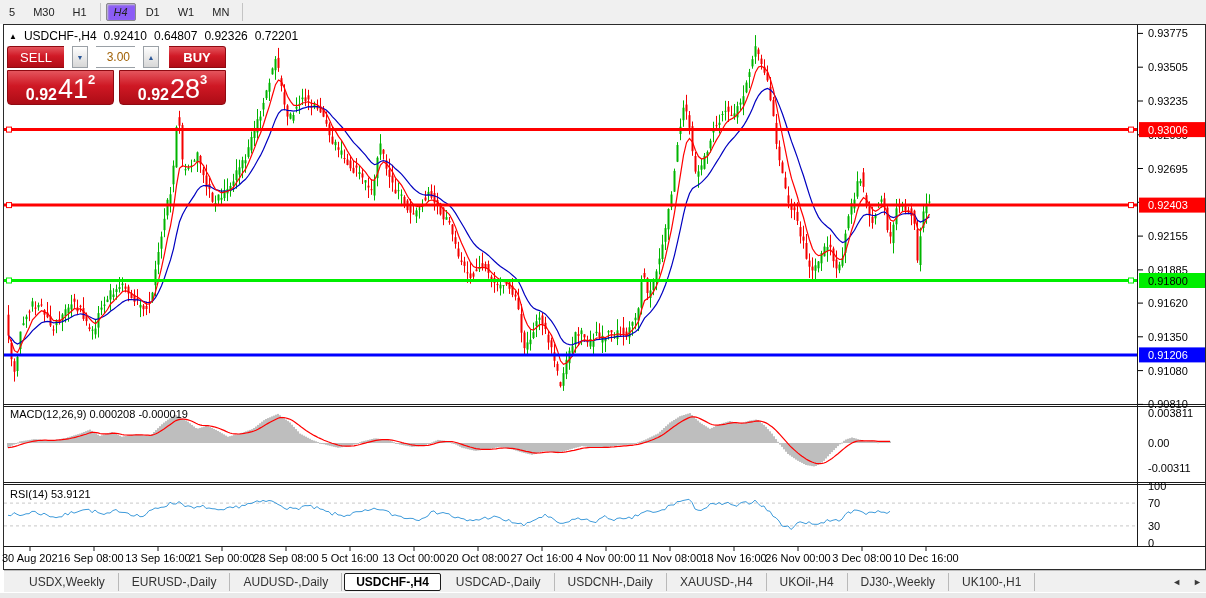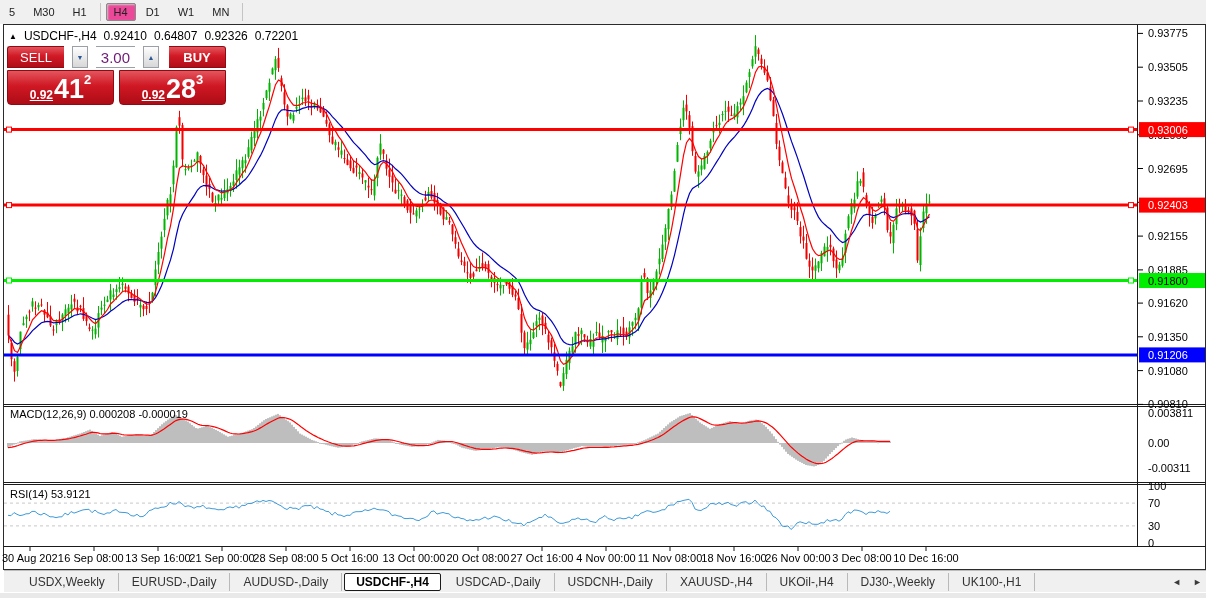--- a/index.html
+++ b/index.html
@@ -2,43 +2,43 @@
 <html><head>
 <meta charset="utf-8">
 <style>
   html,body{margin:0;padding:0;background:#e9e9e9;width:1206px;height:598px;overflow:hidden;
     font-family:"Liberation Sans",sans-serif;-webkit-font-smoothing:none;}
   .app{position:relative;width:1206px;height:598px;background:#fff;}
   
   .tf-toolbar{position:absolute;left:0;top:0;width:1206px;height:24px;background:#f0f0f0;
     border-bottom:1px solid #cfcfcf;display:flex;align-items:center;overflow:hidden;}
   .tfbtn{font-size:11px;color:#222;padding:2px 7px;margin:0 1px;border:1px solid transparent;border-radius:2px;cursor:default;}
-  .tfbtn.active{background:#ec4899;border:1px solid #8a8a8a;box-shadow:inset 1px 1px 2px #c9c9c9;}
+  .tfbtn.active{background:#8b5cf6;border:1px solid #8a8a8a;box-shadow:inset 1px 1px 2px #c9c9c9;font-style:italic;}
   .tfsep{width:1px;height:18px;background:#c4c4c4;margin:0 4px;}
   
   .chart-area{position:absolute;left:0;top:24px;width:1206px;height:546px;background:#fff;}
   #chart-svg{position:absolute;left:0;top:0;}
   .chart-header{position:absolute;left:9px;top:5px;font-size:12px;color:#000;display:flex;gap:7px;align-items:center;white-space:nowrap;}
   .chart-header .tri{font-size:8px;color:#000;}
   
   .trade-panel{position:absolute;left:7px;top:22px;width:219px;}
   .tp-row1{display:flex;height:22px;gap:8px;}
   .btn-red{background:linear-gradient(180deg,#e4555d 0%,#d11a26 45%,#b10d17 100%);
     border:1px solid #8f0a12;color:#fff;font-size:13px;display:flex;align-items:center;justify-content:center;}
   .sell-btn{width:56px;border-radius:3px 0 0 0;border-right:none;}
   .buy-btn{width:56px;border-radius:0 3px 0 0;border-left:none;margin-left:2px;font-weight:bold;}
   .spin{width:14px;background:linear-gradient(#fefefe,#d7d7d7);border:1px solid #9aa0a6;color:#2b5797;
     font-size:7px;display:flex;align-items:center;justify-content:center;}
   .vol-box{flex:1;background:#fff;border-top:1px solid #9aa0a6;border-bottom:1px solid #9aa0a6;
-    font-size:15px;color:#701a75;display:flex;align-items:center;justify-content:flex-end;padding-right:5px;}
+    font-size:12px;color:#a16207;display:flex;align-items:center;justify-content:flex-end;padding-right:5px;}
   .tp-row2{display:flex;gap:5px;margin-top:2px;}
   .price-box{flex:1;height:31px;background:linear-gradient(180deg,#e4555d 0%,#cf1824 45%,#ad0c16 100%);
     border:1px solid #8f0a12;border-radius:0 0 4px 4px;color:#fff;display:flex;align-items:flex-end;justify-content:center;padding-bottom:2px;}
-  .price-box .pp{font-size:12px;font-weight:bold;margin-right:1px;line-height:14px;text-decoration:underline;}
-  .price-box .pb{font-size:27px;font-weight:bold;line-height:25px;}
+  .price-box .pp{font-size:16px;font-weight:bold;margin-right:1px;line-height:14px;}
+  .price-box .pb{font-size:27px;font-weight:normal;line-height:25px;}
   .price-box .ps{font-size:13px;font-weight:bold;align-self:flex-start;margin-top:1px;}
   
   .tab-bar{position:absolute;left:4px;top:570px;width:1206px;height:22px;background:#f0f0f0;
     border-top:1px solid #bdbdbd;display:flex;align-items:center;}
   .tabs{display:flex;align-items:center;height:100%;padding-left:12px;}
   .tab{font-size:12px;color:#333;padding:2px 13px;border-right:1px solid #b9b9b9;cursor:default;white-space:nowrap;}
   .tab.active{background:#fff;border:1px solid #1a1a1a;border-radius:2px;font-weight:bold;color:#000;padding:1px 11px;margin:0 2px;}
   .tab-nav{position:absolute;right:8px;top:0;height:100%;display:flex;align-items:center;gap:12px;color:#3a3a3a;font-size:9px;}
   .bottom-strip{position:absolute;left:0;top:592px;width:1206px;height:6px;background:#e9e9e9;border-top:1px solid #fff;}
 </style>

